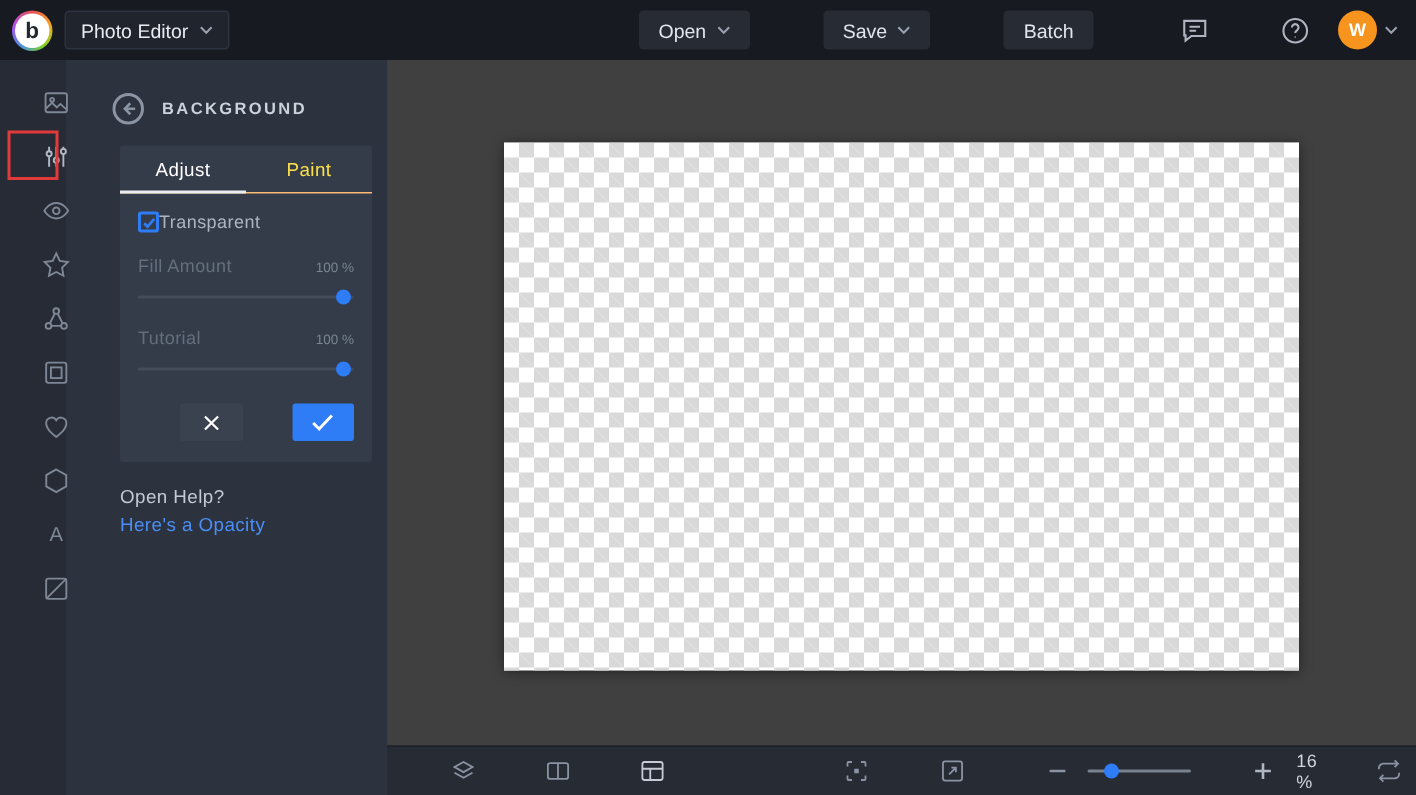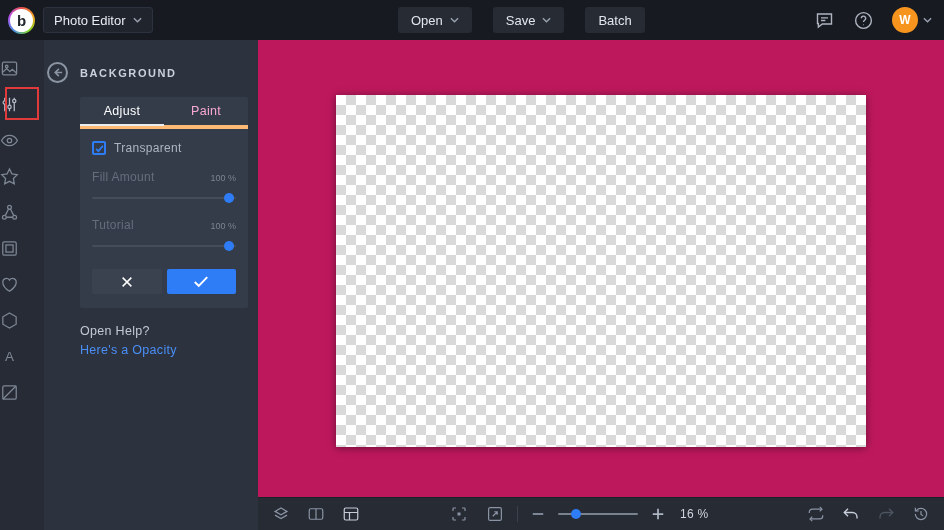--- a/index.html
+++ b/index.html
@@ -1,18 +1,18 @@
 <!DOCTYPE html>
 <html><head>
 <meta charset="utf-8">
 <style>
   * { margin:0; padding:0; box-sizing:border-box; }
   html,body { width:944px; height:530px; overflow:hidden; background:#171a21;
     font-family:"Liberation Sans", sans-serif; }
-  button { border:none; background:none; font-family:inherit; cursor:pointer; }
+  button { border:none; background:none; font-family:inherit; cursor:pointer;margin-left:28px; }
 
   .app { width:944px; height:530px; display:flex; flex-direction:column; }
 
   
   .topbar { height:40px; background:#171a21; display:flex; align-items:center;
     padding:0 12px 0 8px; flex-shrink:0; position:relative; }
   .logo { width:27px; height:27px; border-radius:50%;
     background:conic-gradient(#e94f4f,#f5a623,#7ed321,#4a90e2,#b44fe9,#e94f4f);
     display:flex; align-items:center; justify-content:center; }
   .logo-inner { width:23px; height:23px; border-radius:50%; background:#fff;
@@ -42,28 +42,28 @@
     border:2px solid #e03a3a; pointer-events:none; }
 
   
   .panel { width:214px; background:#2c323e; flex-shrink:0; font-size:12px; }
   .panel-header { display:flex; align-items:center; padding:22px 10px 8px 3px; }
   .back-btn { width:21px; height:21px; border-radius:50%; border:2px solid #8b94a2;
     display:flex; align-items:center; justify-content:center; flex-shrink:0; }
   .panel-title { margin-left:12px; font-size:11px; letter-spacing:1.6px;
     color:#ccd2db; font-weight:bold; }
   .card { margin:6px 10px 0 36px; background:#343c4a; border-radius:2px; }
-  .tabs { display:flex; height:32px; border-bottom:4px solid #fdba74;text-align:center; }
+  .tabs { display:flex; height:32px; border-bottom:1px solid #fdba74;text-align:center; }
   .tab { flex:1; display:flex; align-items:center; justify-content:center;
-    font-size:12.5px; color:#f9a8d4; position:relative; letter-spacing:.3px; }
+    font-size:12.5px; color:#fde047; position:relative; letter-spacing:.3px; }
   .tab.active { color:#ffffff; }
   .tab.active::after { content:""; position:absolute; bottom:-1px; left:0; right:0;
     height:2px; background:#e9ecf1; }
   .card-body { padding:12px 12px 14px; }
-  .checkbox-row { display:flex; align-items:flex-end; gap:8px; }
+  .checkbox-row { display:flex; align-items:flex-end; }
   .checkbox { width:14px; height:14px; border:2px solid #2e7cf6; border-radius:2px;
     display:flex; align-items:center; justify-content:center; background:transparent; }
   .cb-label { color:#adb5c2; letter-spacing:.3px; }
   .row-split { margin-top:16px; display:flex; align-items:center;
     justify-content:space-between; }
   .dim-label { color:#656e7c; letter-spacing:.3px; }
   .swatch { width:26px; height:20px; background:#98a0ab; border-radius:2px;
     position:relative; }
   .swatch svg { position:absolute; right:1px; bottom:1px; }
   .row-lv { margin-top:15px; display:flex; justify-content:space-between;
@@ -79,21 +79,21 @@
   .pbtn { flex:1; height:25px; border-radius:2px; display:flex; align-items:center;
     justify-content:center; }
   .pbtn-cancel { background:#3a4250; }
   .pbtn-apply { background:#2e7cf6; }
   .help { margin:16px 10px 0 36px; }
   .help-heading { font-size:12.5px; color:#c4cad5; letter-spacing:.3px; }
   .help-link { display:block; font-size:12.5px; color:#4a8ff7; margin-top:5px;
     text-decoration:none; letter-spacing:.3px; }
 
   
-  .workspace { flex:1; position:relative; background:#be185d; min-width:0; }
+  .workspace { flex:1; position:relative; background:#404040; min-width:0; }
   .canvas { position:absolute; left:78px; top:55px; width:530px; height:352px;
     background-color:#ffffff;
     background-image:
       linear-gradient(45deg,#d9d9d9 25%,transparent 25%,transparent 75%,#d9d9d9 75%),
       linear-gradient(45deg,#d9d9d9 25%,transparent 25%,transparent 75%,#d9d9d9 75%);
     background-size:20px 20px; background-position:0 0,10px 10px;
     box-shadow:0 1px 8px rgba(0,0,0,.45); }
 
   
   .bottombar { position:absolute; left:0; right:0; bottom:0; height:33px;

